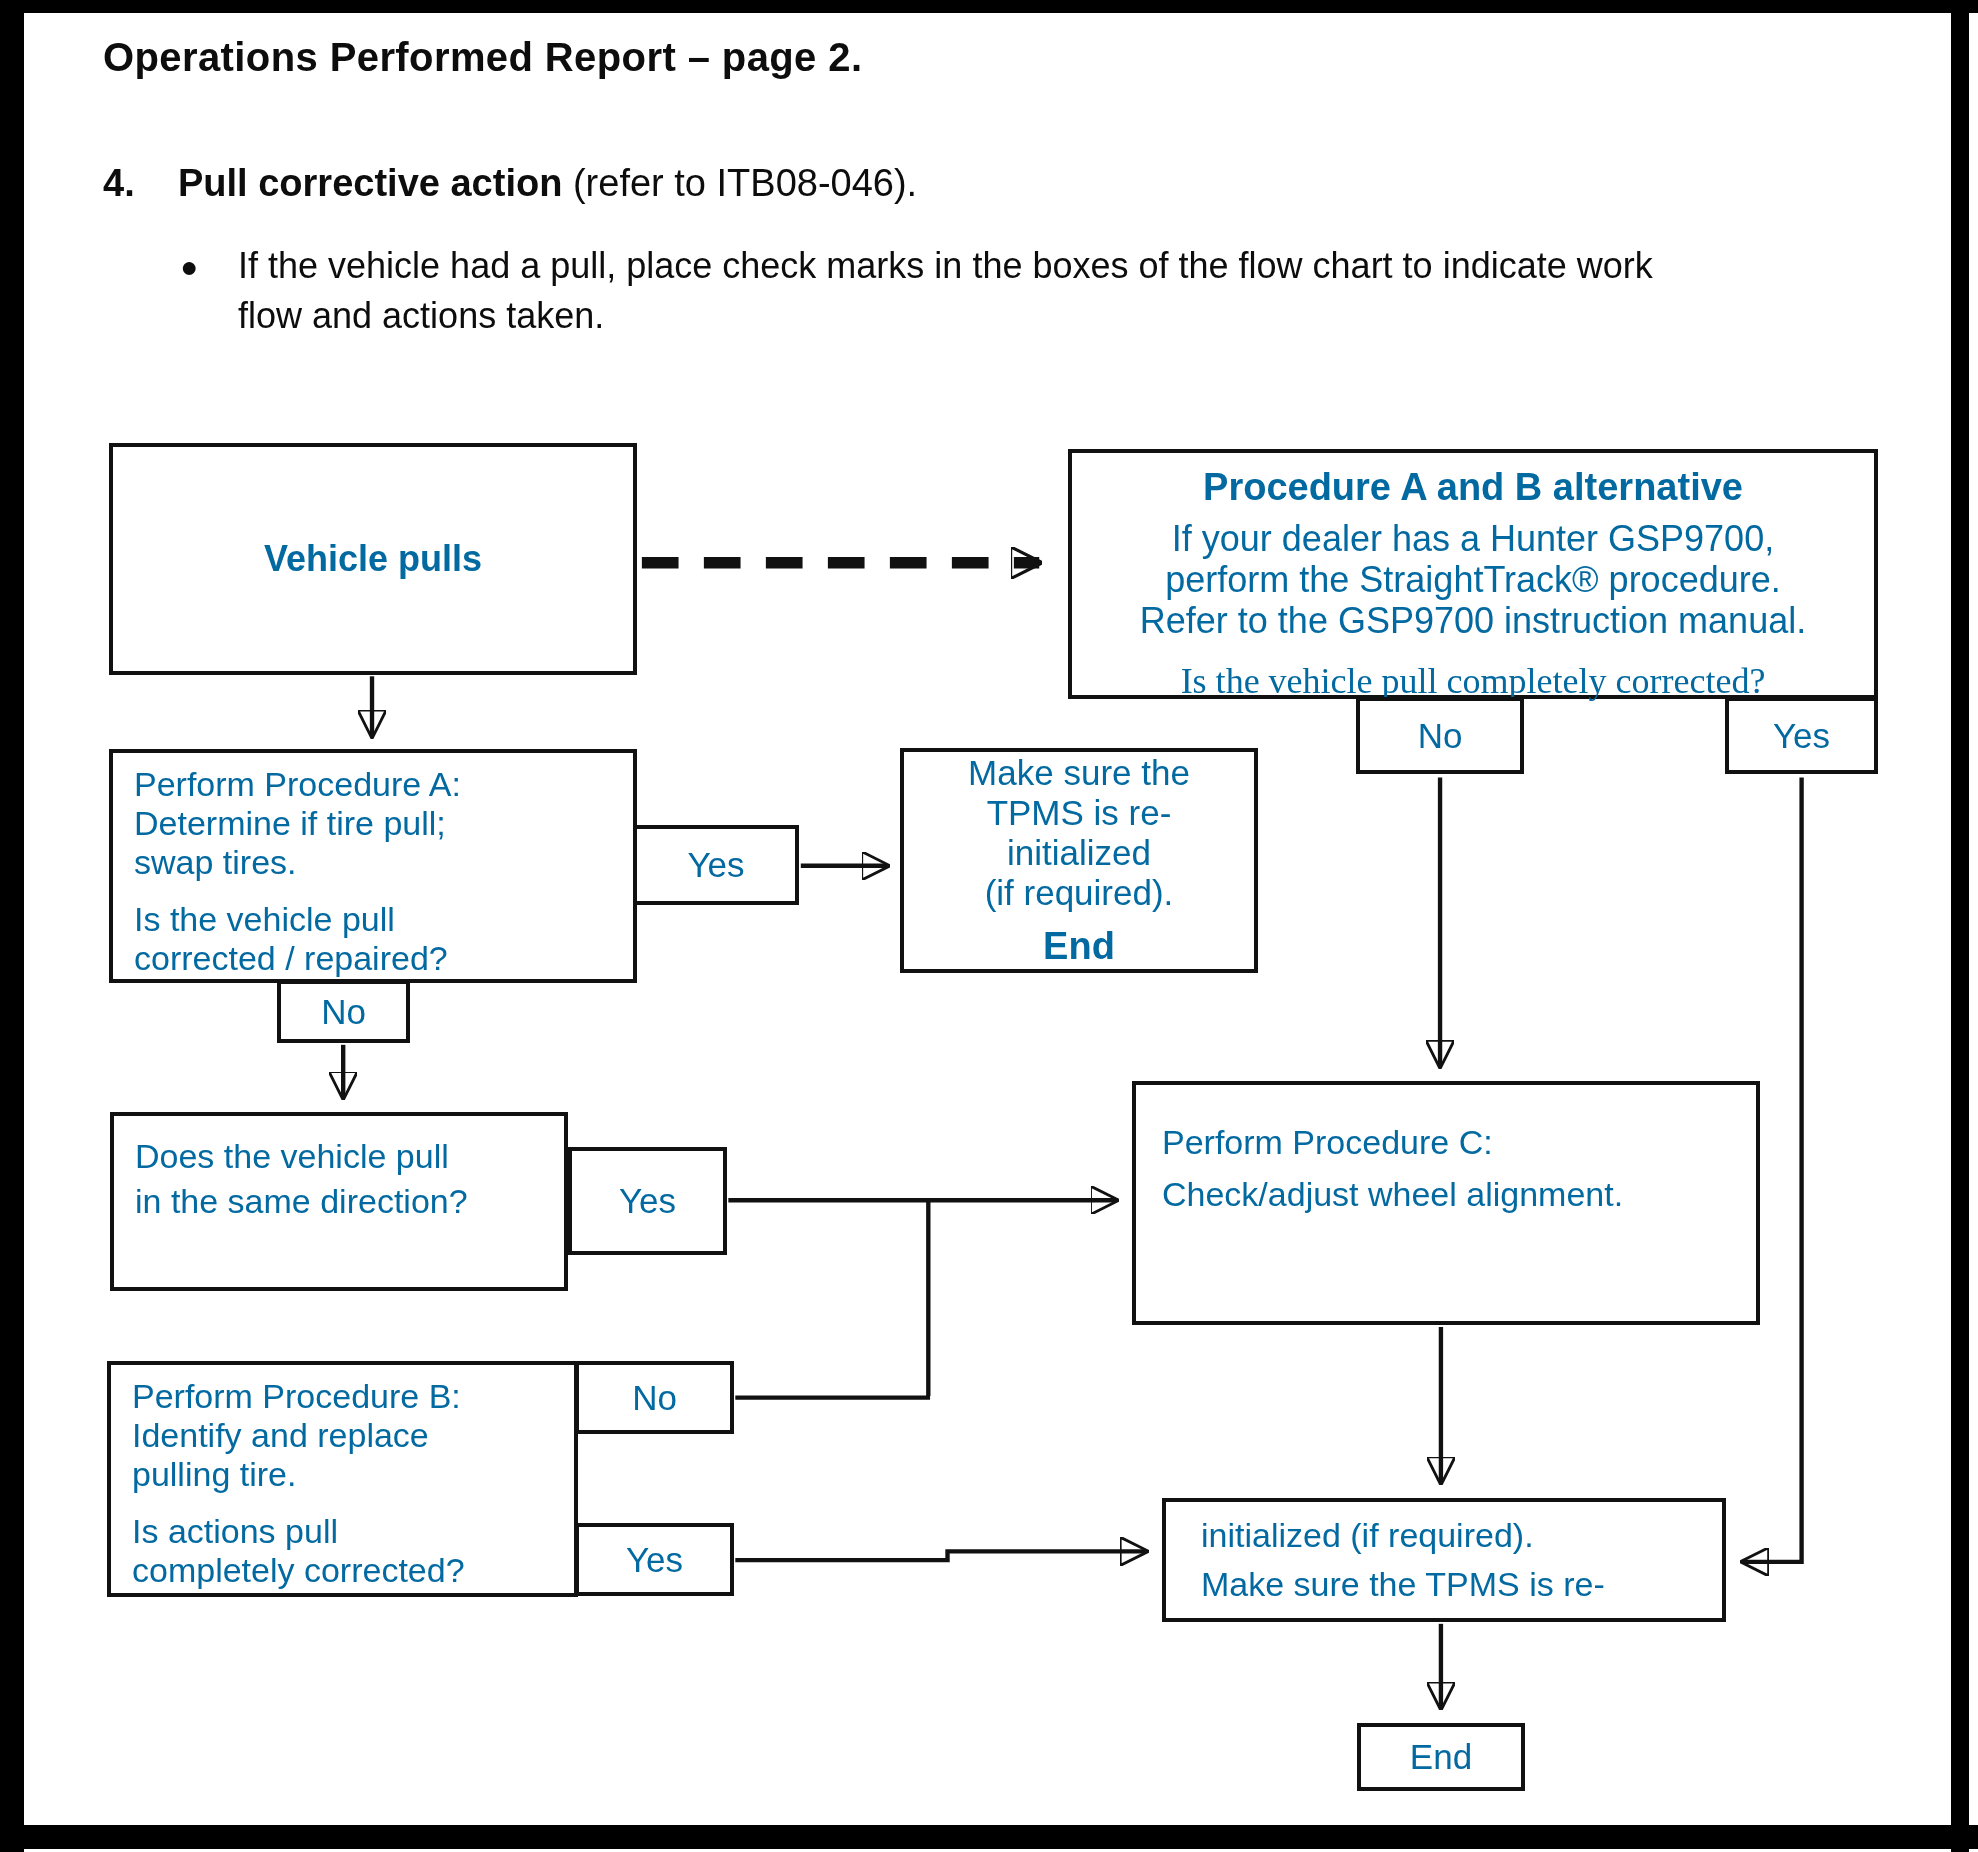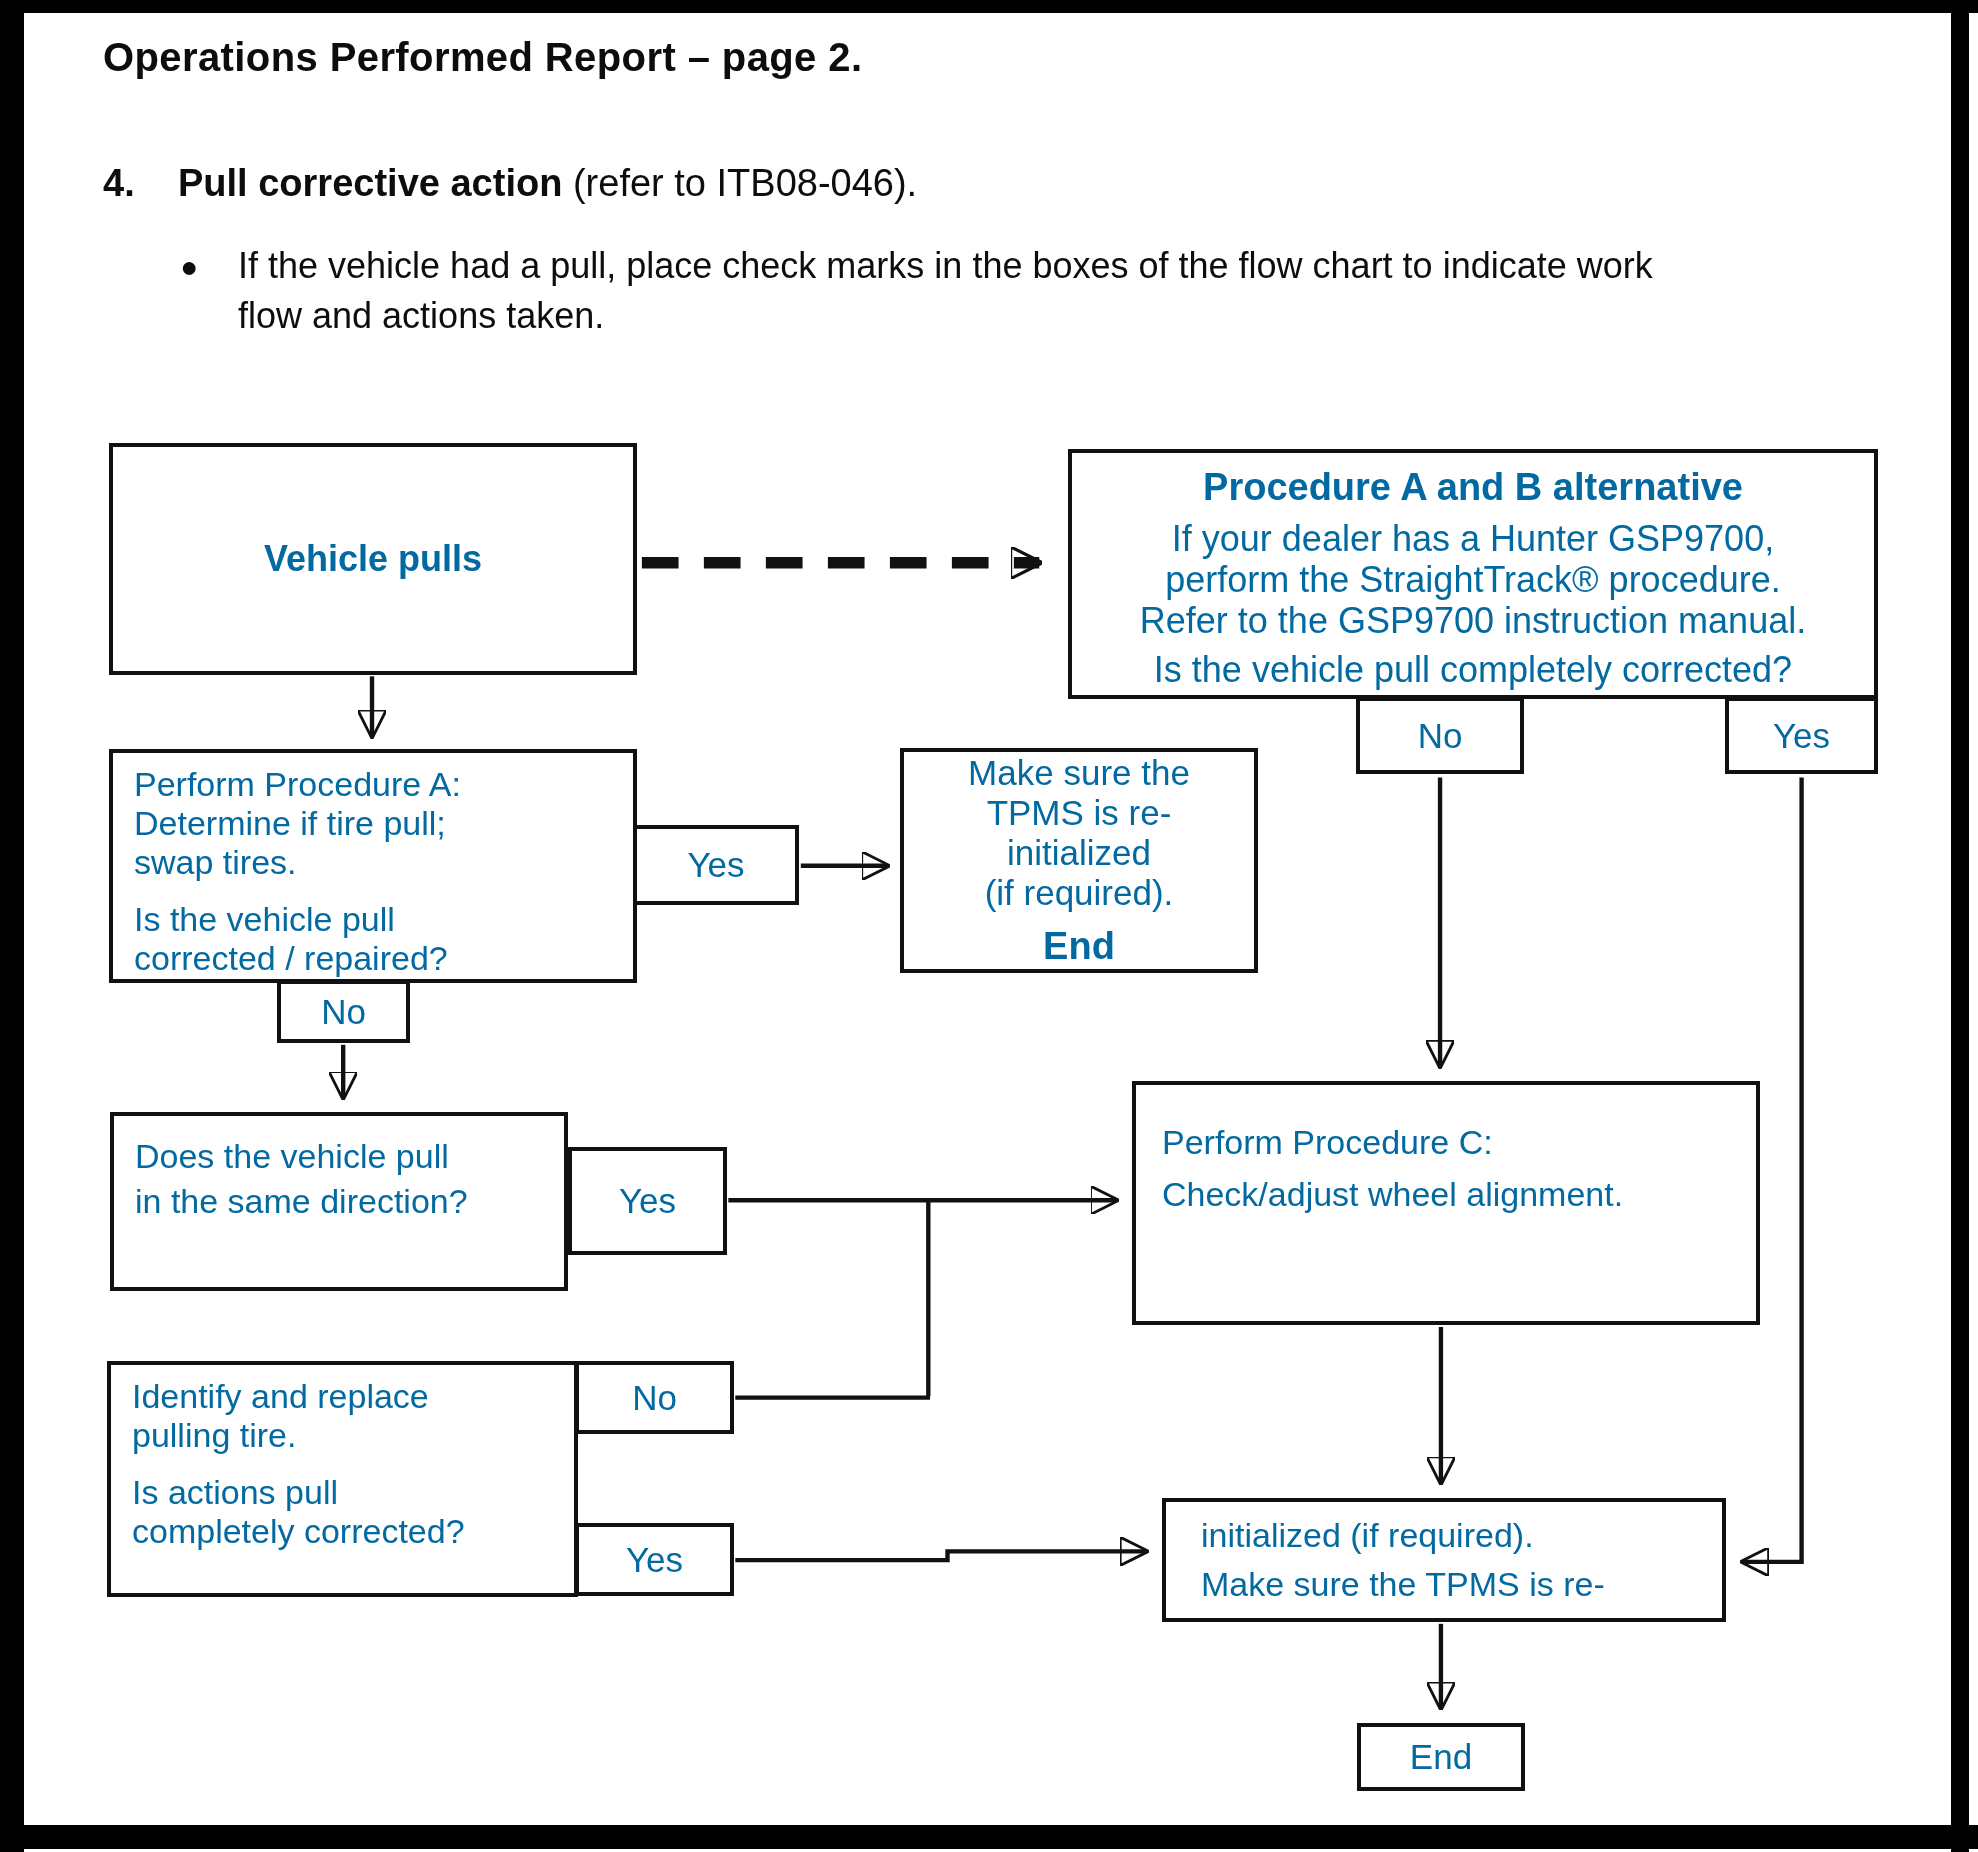--- a/index.html
+++ b/index.html
@@ -43,21 +43,21 @@
   .center{display:flex;align-items:center;justify-content:center;text-align:center;}
   .bold{font-weight:bold;}
   .lbl{display:flex;align-items:center;justify-content:center;font-size:35px;}
   .ptext{padding:12.2px 21px;}
   .pline{line-height:39px;}
   .gap{margin-top:17.5px;}
   .pab{padding-top:10.5px;text-align:center;}
   .pab-title{font-size:38px;font-weight:bold;line-height:47px;}
   .pab-line{font-size:36px;line-height:41px;}
   .pab-first{margin-top:7px;}
-  .pab-q{font-size:36px;line-height:41px;margin-top:8px;}
+  .pab-q{font-size:36px;line-height:41px;margin-top:20px;font-family:Liberation Serif, serif;}
   .tpmsend{display:flex;flex-direction:column;align-items:center;justify-content:center;text-align:center;}
   .tline{line-height:40px;font-size:35px;}
   .tend{font-size:38px;font-weight:bold;margin-top:12.2px;}
   .procc{padding:31px 26px;}
   .cline{line-height:52px;}
   .tpms2{display:flex;flex-direction:column;justify-content:center;padding-left:35px;}
   .t2line{line-height:49px;}
 
   svg.connectors{position:absolute;left:0;top:0;z-index:1;}
   svg.connectors path{stroke:#111;fill:none;}
@@ -155,20 +155,21 @@
   <div class="fbox lbl" style="left:568px;top:1147px;width:159px;height:108px;">
     <span>Yes</span>
   </div>
 
   <div class="fbox procc" style="left:1132px;top:1081px;width:628px;height:244px;">
     <div class="cline">Perform Procedure C:</div>
     <div class="cline">Check/adjust wheel alignment.</div>
   </div>
 
   <div class="fbox ptext" style="left:107px;top:1361px;width:471px;height:236px;">
+    <div class="pline">Perform Procedure B:</div>
     <div class="pline">Identify and replace</div>
     <div class="pline">pulling tire.</div>
     <div class="pline gap">Is actions pull</div>
     <div class="pline">completely corrected?</div>
   </div>
 
   <div class="fbox lbl" style="left:575px;top:1361px;width:159px;height:73px;">
     <span>No</span>
   </div>
   <div class="fbox lbl" style="left:575px;top:1523px;width:159px;height:73px;">

